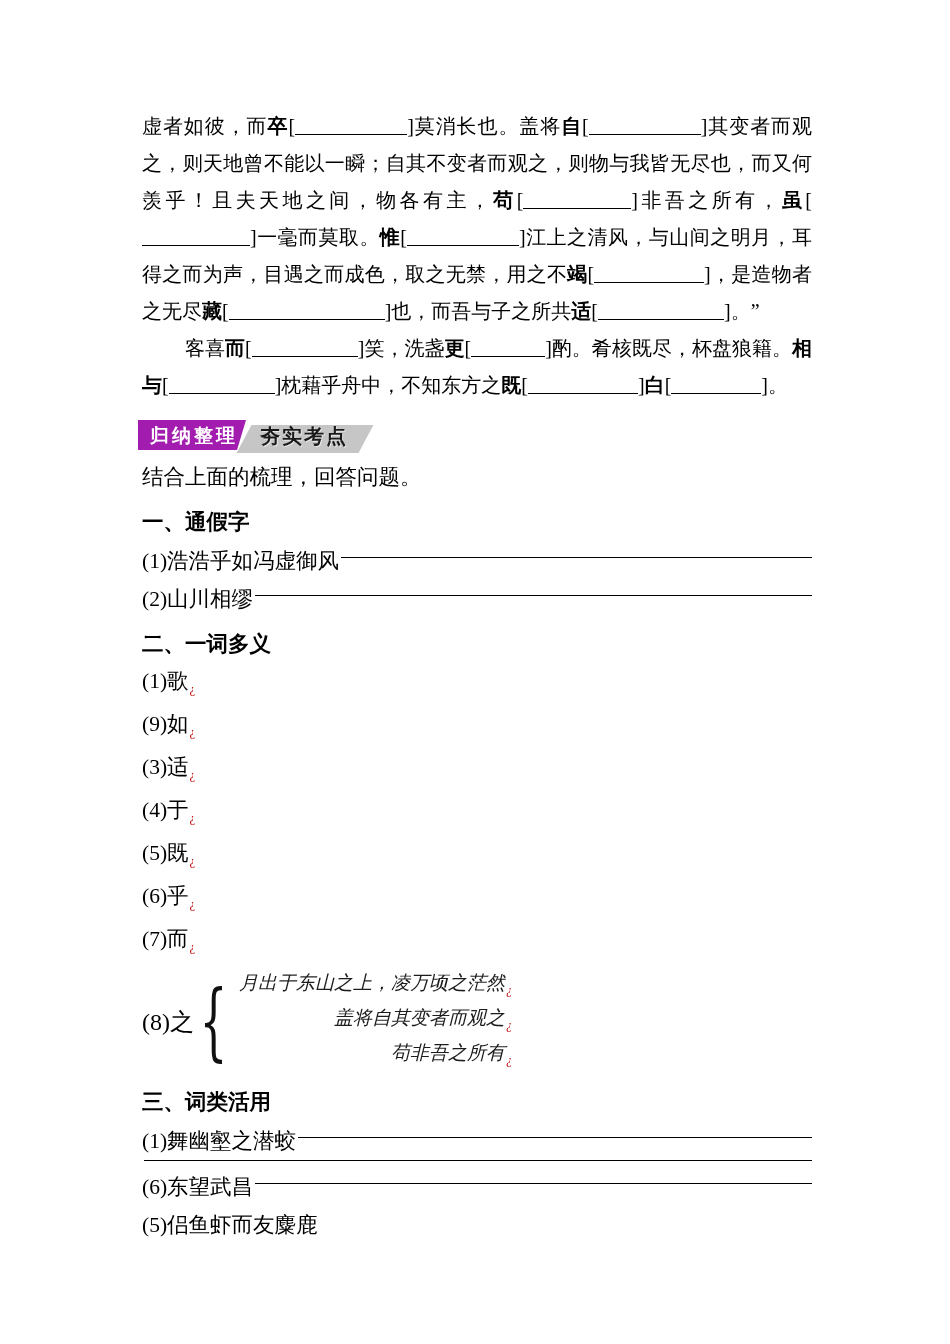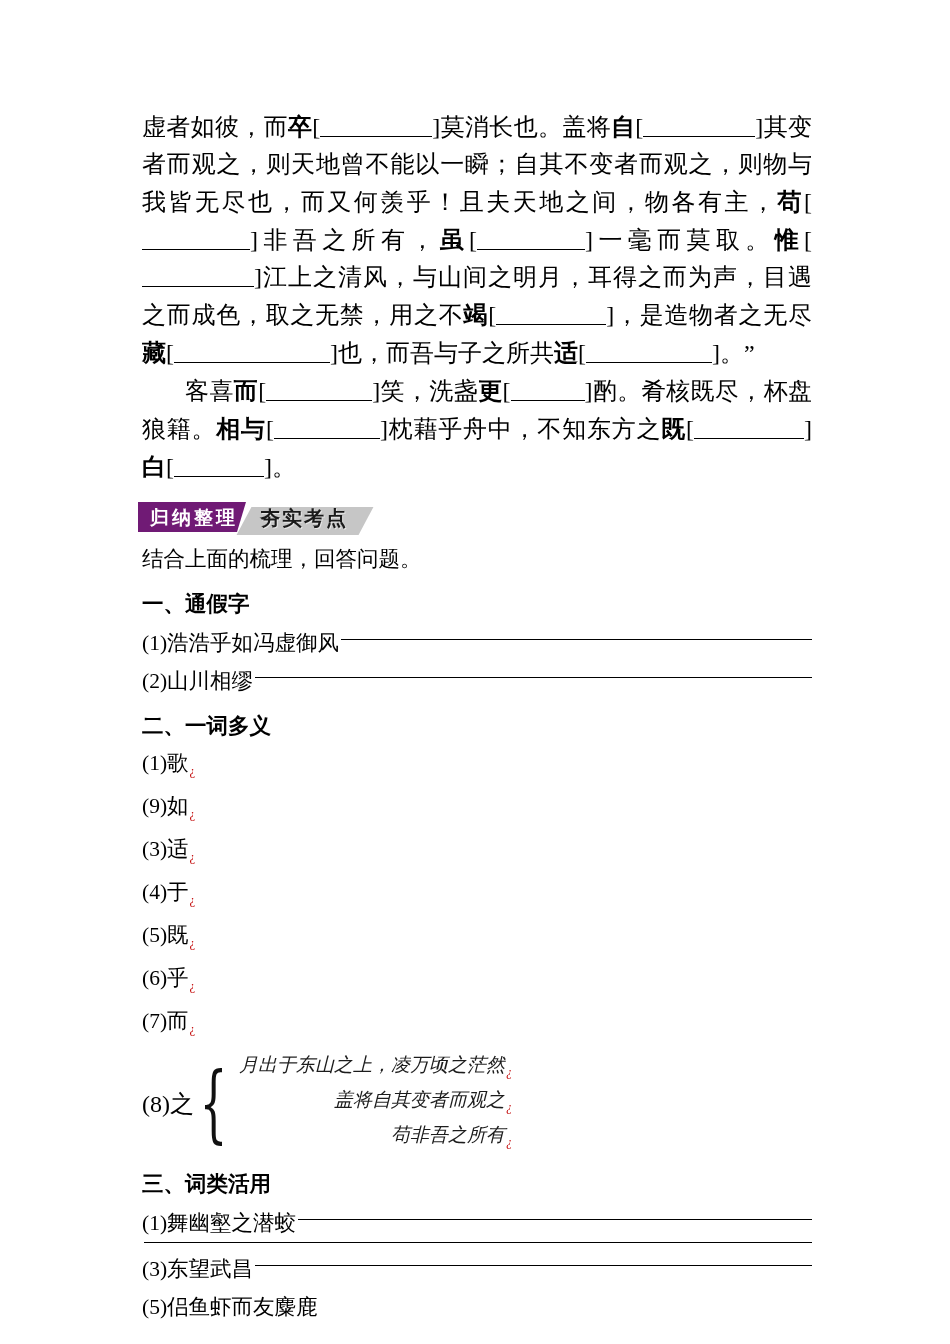--- a/index.html
+++ b/index.html
@@ -3,30 +3,30 @@
 <meta charset="utf-8">
 <style>
   html,body{margin:0;padding:0;}
   body{
     width:950px;height:1344px;background:#ffffff;overflow:hidden;
     font-family:"Liberation Serif","DejaVu Serif",serif;color:#000;
   }
   .content{width:670px;padding:108px 138px 0 142px;}
 
   
-  .para{font-size:24px;line-height:37px;text-align:justify;}
+  .para{font-size:20px;line-height:37px;text-align:justify;}
   .para.indent{text-indent:43px;}
   .para .b{font-weight:bold;font-family:"Liberation Sans","DejaVu Sans",sans-serif;}
   .blank{display:inline-block;border-bottom:1.2px solid #000;height:15px;vertical-align:-2px;}
   .bk{font-family:"Liberation Serif",serif;}
 
   
   .badge-row{display:flex;align-items:stretch;height:30px;margin:16px 0 8px -4px;position:relative;}
   .badge-left{
-    background:#701a75;color:#fff;font-weight:bold;font-size:19px;letter-spacing:3px;
+    background:#a21caf;color:#fff;font-weight:bold;font-size:19px;letter-spacing:3px;
     font-family:"Liberation Sans","DejaVu Sans",sans-serif;
     padding:3px 8px 0 12px;position:relative;z-index:2;
     clip-path:polygon(0 0,100% 0,calc(100% - 9px) 100%,0 100%);
   }
   .badge-right{position:relative;font-weight:bold;font-size:20px;letter-spacing:2px;
     font-family:"Liberation Sans","DejaVu Sans",sans-serif;
     padding:3px 20px 0 14px;color:#1a1a1a;}
   .badge-right::before{
     content:"";position:absolute;left:-2px;right:2px;top:5px;bottom:-3px;
     background:#c6c6c6;transform:skewX(-28deg);z-index:0;
@@ -106,21 +106,21 @@
       <div>
         <div class="sec-title">三、词类活用</div>
         <div class="item">
           <span class="txt">(1)舞幽壑之潜蛟</span>
           <span class="fill"></span>
         </div>
         <div class="item">
           <span class="fill"></span>
         </div>
         <div class="item">
-          <span class="txt">(3)东望武昌</span>
+          <span class="txt">(6)东望武昌</span>
           <span class="fill"></span>
         </div>
         <div class="item">
           <span class="txt">(5)侣鱼虾而友麋鹿</span>
         </div>
       </div>
     </div>
 
 </div>
 

